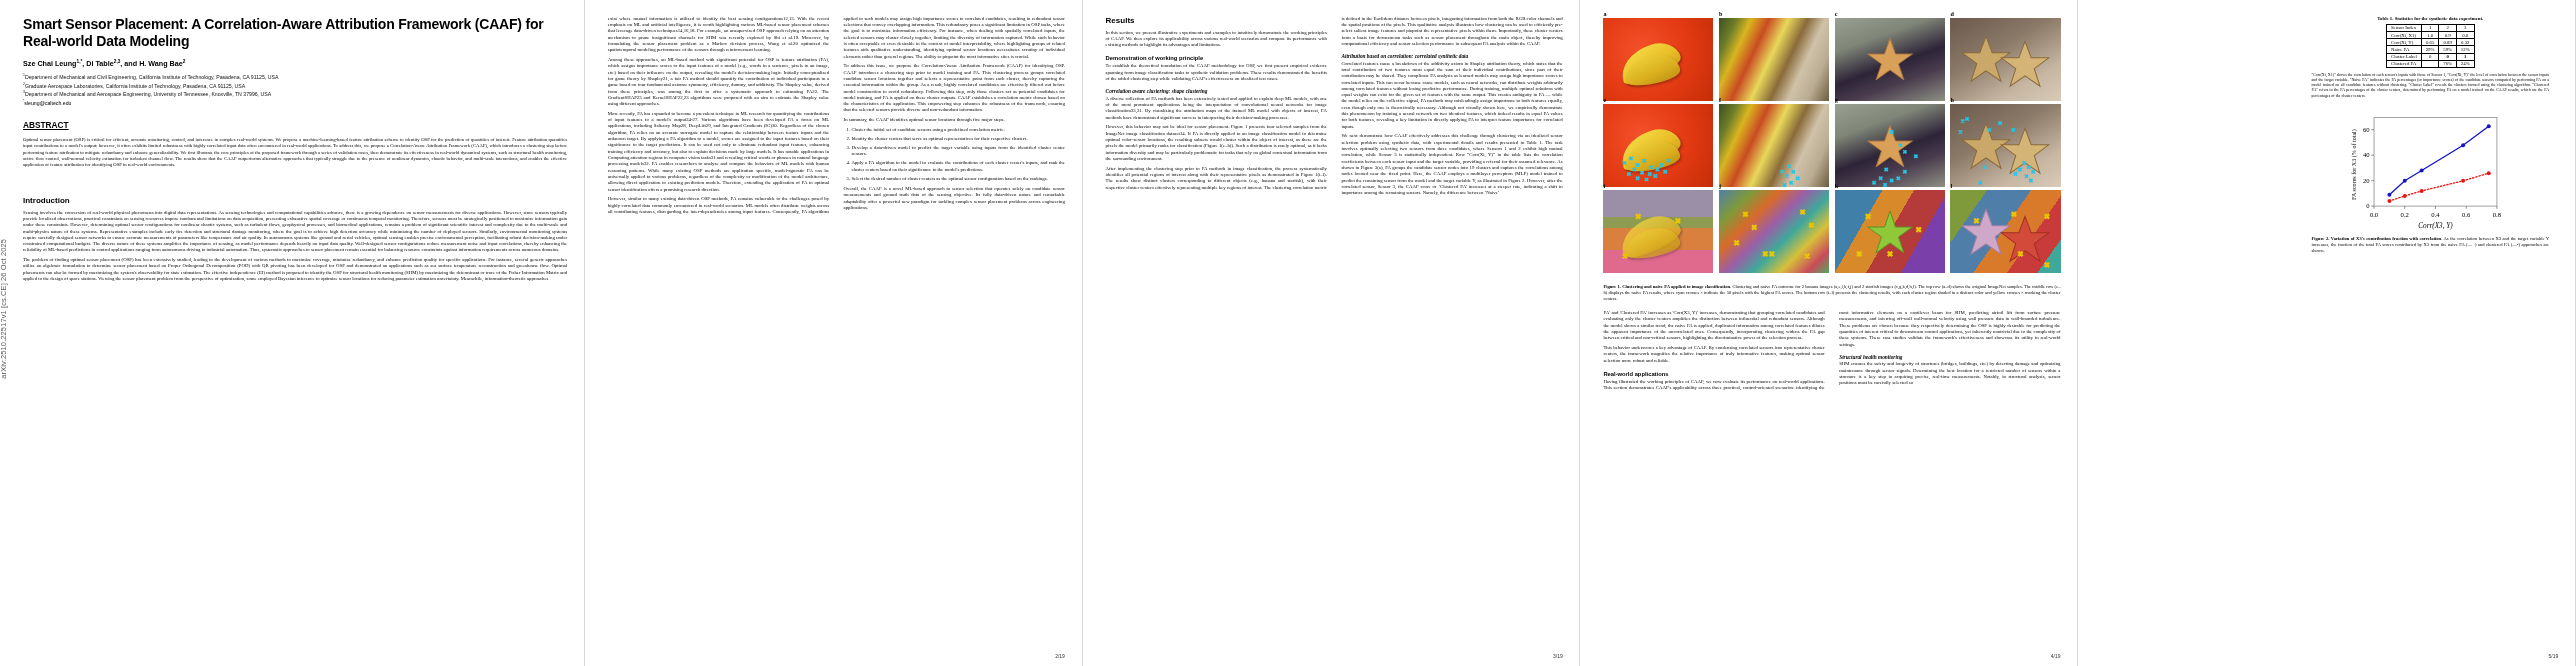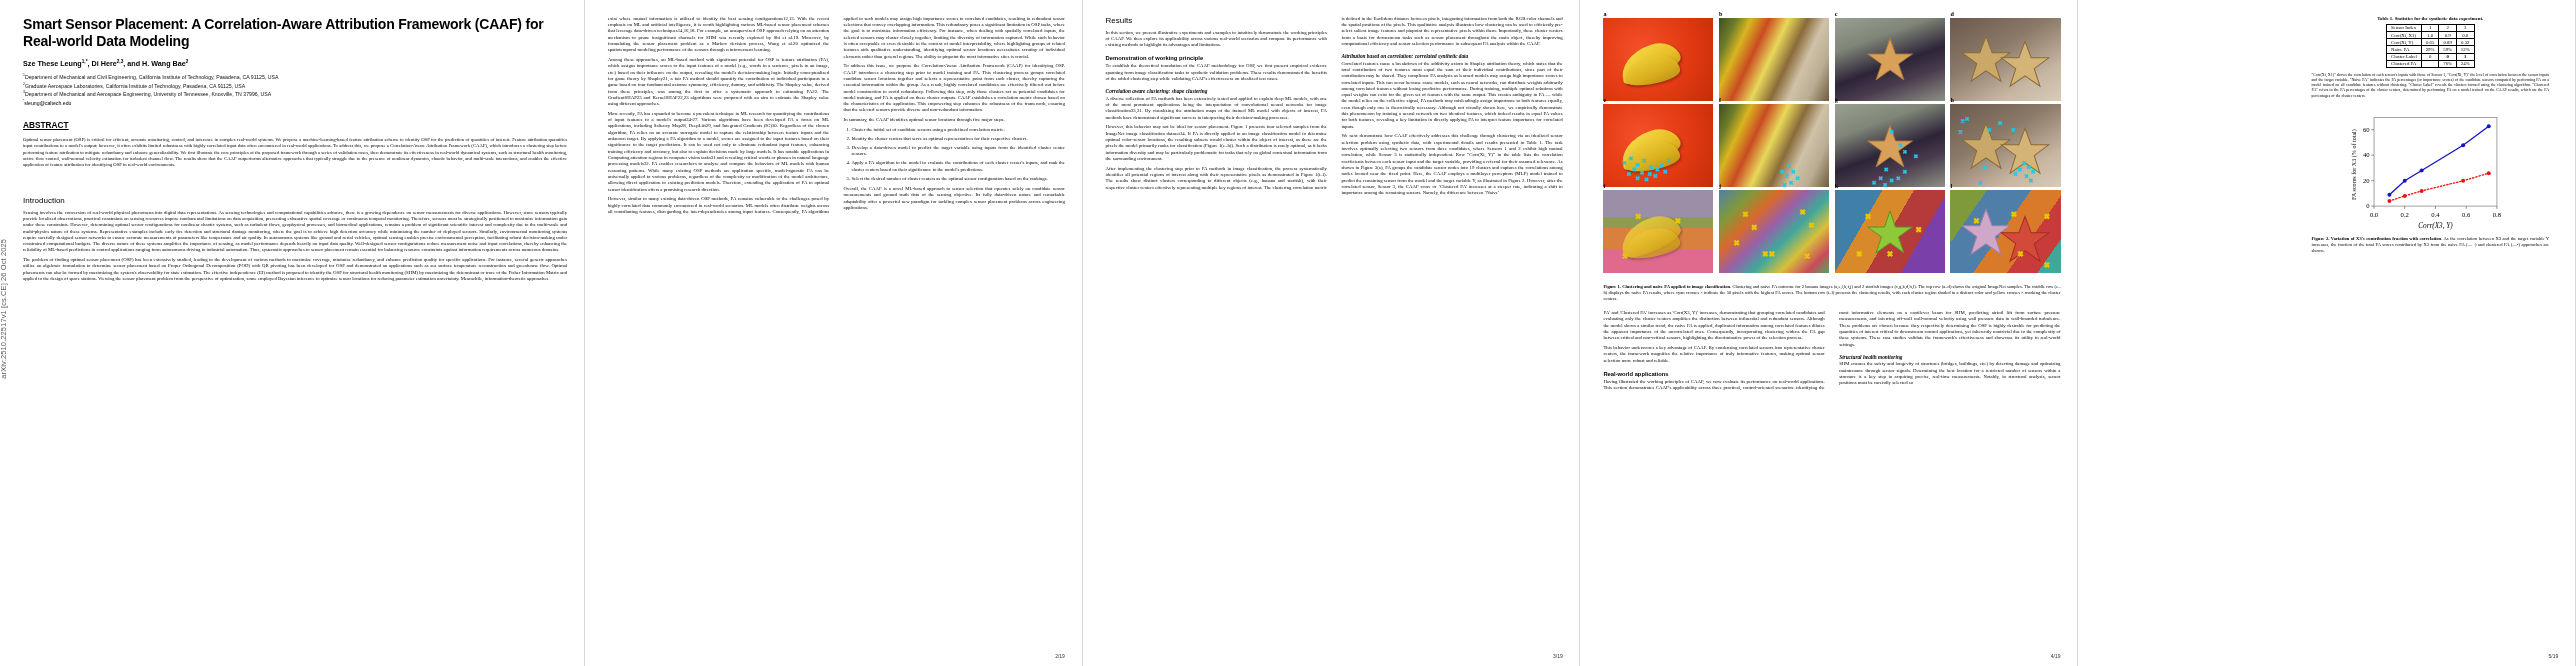--- a/index.html
+++ b/index.html
@@ -15,21 +15,21 @@
   .arxiv{position:absolute;left:-1.1px;top:239px;transform-origin:left top;transform:rotate(-90deg) translateX(-100%);
          font-family:"Liberation Sans",sans-serif;font-size:7.5px;color:#5c5c5c;white-space:nowrap;letter-spacing:0.1px;}
 
   
   .title{font-family:"Liberation Sans",sans-serif;font-weight:bold;font-size:14px;line-height:1.22;letter-spacing:-0.2px;margin:0 0 9px 0;}
   .authors{font-family:"Liberation Sans",sans-serif;font-weight:bold;font-size:7.2px;margin:0 0 6.7px 0;}
   .affil{font-family:"Liberation Sans",sans-serif;font-size:5.2px;line-height:1.42;margin:0 0 1.1px 0;color:#111;}
   .email{font-family:"Liberation Sans",sans-serif;font-size:5.2px;margin:0 0 14.5px 0;}
   sup{font-size:.66em;vertical-align:super;line-height:0;}
   .h-abs{font-family:"Liberation Sans",sans-serif;font-weight:bold;font-size:8.3px;margin:10px 0 6.7px 0;text-decoration:underline;}
-  .h-sec{font-family:"Liberation Sans",sans-serif;font-weight:normal;font-size:8px;margin:0 0 5px 0;}
+  .h-sec{font-family:"Liberation Sans",sans-serif;font-weight:bold;font-size:8px;margin:0 0 5px 0;}
   .h-sub{font-weight:bold;font-style:italic;font-size:5.3px;margin:5.6px 0 1.7px 0;}
   .h-sub2{font-family:"Liberation Sans",sans-serif;font-weight:bold;font-size:5.8px;margin:6.7px 0 2.2px 0;}
   p.body{font-size:4.8px;line-height:1.32;text-align:justify;margin:0 0 3.3px 0;hyphens:auto;}
   p.abs{font-size:4.7px;line-height:1.34;text-align:justify;margin:0 0 3.9px 0;}
   .ol{font-size:4.8px;line-height:1.32;text-align:justify;margin:0 0 3.9px 7.8px;padding:0;}
   .ol li{margin-bottom:2.8px;}
 
   
   .twocol{column-count:2;column-gap:14.5px;}
   .footer-r{position:absolute;bottom:7.8px;right:16.7px;font-family:"Liberation Sans",sans-serif;font-size:5px;color:#333;}
@@ -82,21 +82,21 @@
 <body>
 
 <div class="viewer">
   <div class="pages">
 
     <div class="page p1">
       <div class="arxiv">arXiv:2510.22517v1  [cs.CE]  26 Oct 2025</div>
       <div class="pad">
         <h1 class="title">Smart Sensor Placement: A Correlation-Aware Attribution Framework (CAAF) for Real-world Data Modeling</h1>
         <div class="authors">
-          <span>Sze These Leung</span><sup>1,*</sup><span>, Di Here</span><sup>2,3</sup><span>, and H. Wang Bae</span><sup>2</sup>
+          <span>Sze Chai Leung</span><sup>1,*</sup><span>, Di Table</span><sup>2,3</sup><span>, and H. Wang Bae</span><sup>2</sup>
         </div>
         <div class="affil"><sup>1</sup><span>Department of Mechanical and Civil Engineering, California Institute of Technology, Pasadena, CA 91125, USA</span></div>
         <div class="affil"><sup>2</sup><span>Graduate Aerospace Laboratories, California Institute of Technology, Pasadena, CA 91125, USA</span></div>
         <div class="affil"><sup>3</sup><span>Department of Mechanical and Aerospace Engineering, University of Tennessee, Knoxville, TN 37996, USA</span></div>
         <div class="email"><sup>*</sup><span>sleung@caltech.edu</span></div>
 
         <h2 class="h-abs">ABSTRACT</h2>
         <p class="abs">Optimal sensor placement (OSP) is critical for efficient, accurate monitoring, control, and inference in complex real-world systems. We propose a machine-learning-based feature attribution scheme to identify OSP for the prediction of quantities of interest. Feature attribution quantifies input contributions to a model's output; however, it often exhibits limited robustness with highly correlated input data often encountered in real-world applications. To address this, we propose a Correlation-Aware Attribution Framework (CAAF), which introduces a clustering step before performing feature attribution to mitigate redundancy and enhance generalizability. We first illustrate the core principles of the proposed framework through a series of validation cases, then demonstrate its effectiveness in real-world dynamical systems, such as structural health monitoring, active flow control, wall-normal velocity estimation for turbulent channel flow. The results show that the CAAF outperforms alternative approaches that typically struggle due to the presence of nonlinear dynamics, chaotic behavior, and multi-scale interactions, and enables the effective application of feature attribution for identifying OSP in real-world environments.</p>
 
         <h2 class="h-sec" style="margin-top:27px">Introduction</h2>

